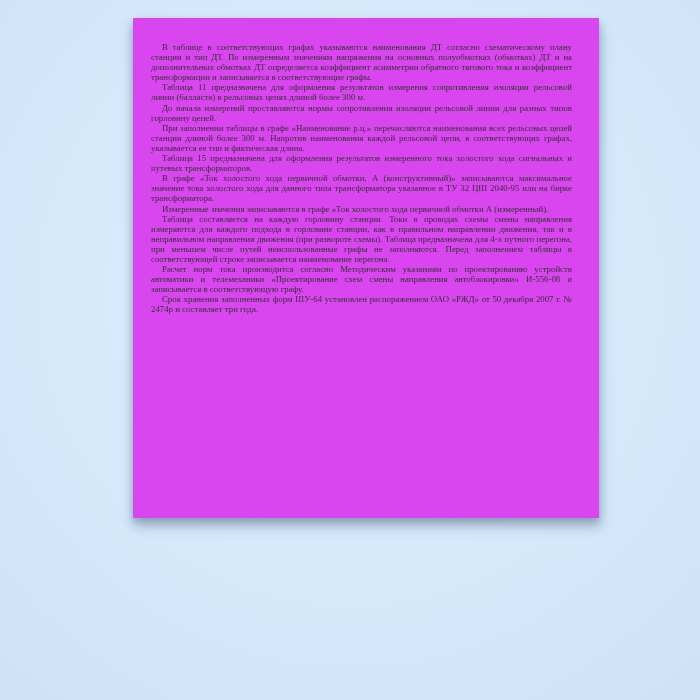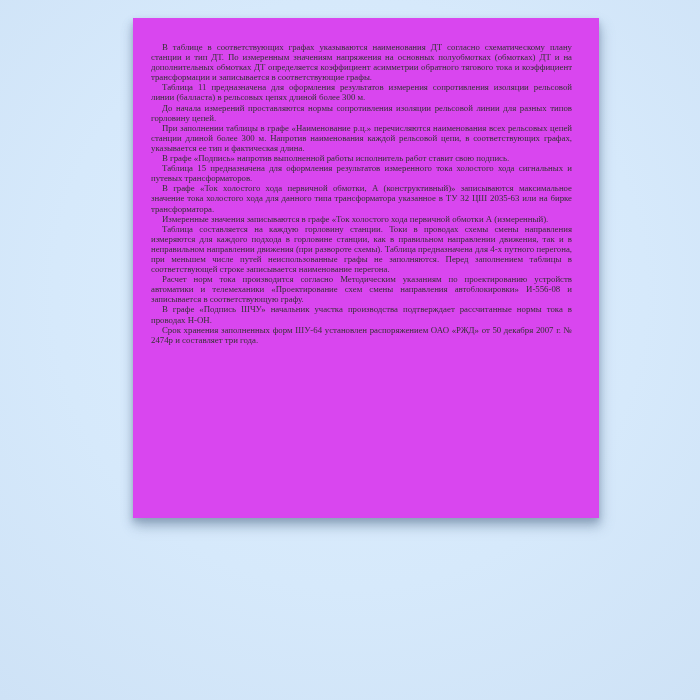--- a/index.html
+++ b/index.html
@@ -51,23 +51,21 @@
 </head>
 <body>
 
 <div class="viewer" lang="ru">
   <div class="page">
     <div class="page-content">
       <p>В таблице в соответствующих графах указываются наименования ДТ согласно схематическому плану станции и тип ДТ. По измеренным значениям напряжения на основных полуобмотках (обмотках) ДТ и на дополнительных обмотках ДТ определяется коэффициент асимметрии обратного тягового тока и коэффициент трансформации и записывается в соответствующие графы.</p>
       <p>Таблица 11 предназначена для оформления результатов измерения сопротивления изоляции рельсовой линии (балласта) в рельсовых цепях длиной более 300 м.</p>
       <p>До начала измерений проставляются нормы сопротивления изоляции рельсовой линии для разных типов горловину цепей.</p>
       <p>При заполнении таблицы в графе «Наименование р.ц.» перечисляются наименования всех рельсовых цепей станции длиной более 300 м. Напротив наименования каждой рельсовой цепи, в соответствующих графах, указывается ее тип и фактическая длина.</p>
-      <p>В графе «Подпись» напротив выполненной работы исполнитель работ ставит свою подпись.</p>
       <p>Таблица 15 предназначена для оформления результатов измеренного тока холостого хода сигнальных и путевых трансформаторов.</p>
-      <p>В графе «Ток холостого хода первичной обмотки, А (конструктивный)» записываются максимальное значение тока холостого хода для данного типа трансформатора указанное в ТУ 32 ЦШ 2035-63 или на бирке трансформатора.</p>
+      <p>В графе «Ток холостого хода первичной обмотки, А (конструктивный)» записываются максимальное значение тока холостого хода для данного типа трансформатора указанное в ТУ 32 ЦШ 2040-95 или на бирке трансформатора.</p>
       <p>Измеренные значения записываются в графе «Ток холостого хода первичной обмотки А (измеренный).</p>
       <p>Таблица составляется на каждую горловину станции. Токи в проводах схемы смены направления измеряются для каждого подхода в горловине станции, как в правильном направлении движения, так и в неправильном направлении движения (при развороте схемы). Таблица предназначена для 4-х путного перегона, при меньшем числе путей неиспользованные графы не заполняются. Перед заполнением таблицы в соответствующей строке записывается наименование перегона.</p>
       <p>Расчет норм тока производится согласно Методическим указаниям по проектированию устройств автоматики и телемеханики «Проектирование схем смены направления автоблокировки» И-556-08 и записывается в соответствующую графу.</p>
-      <p>В графе «Подпись ШЧУ» начальник участка производства подтверждает рассчитанные нормы тока в проводах Н-ОН.</p>
       <p>Срок хранения заполненных форм ШУ-64 установлен распоряжением ОАО «РЖД» от 50 декабря 2007 г. № 2474р и составляет три года.</p>
     </div>
   </div>
 </div>
 
 </body></html>

